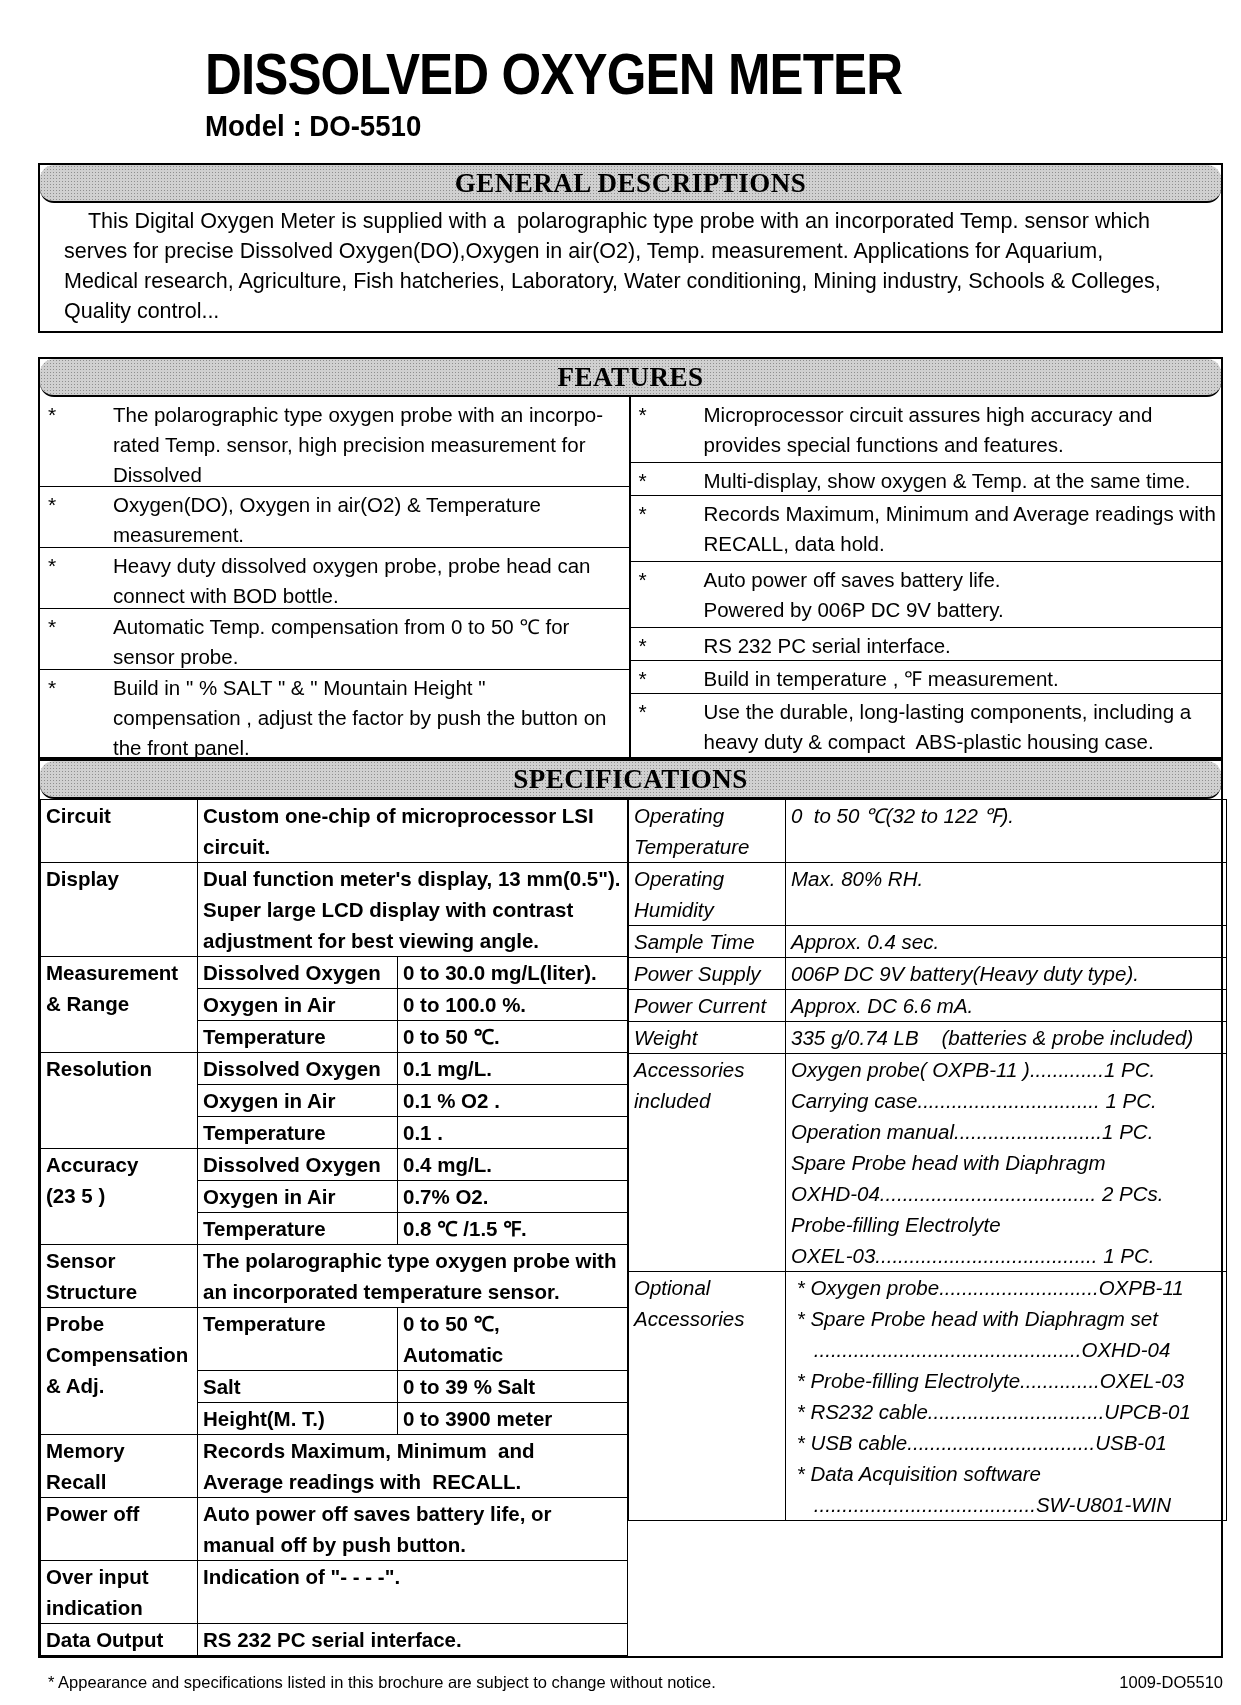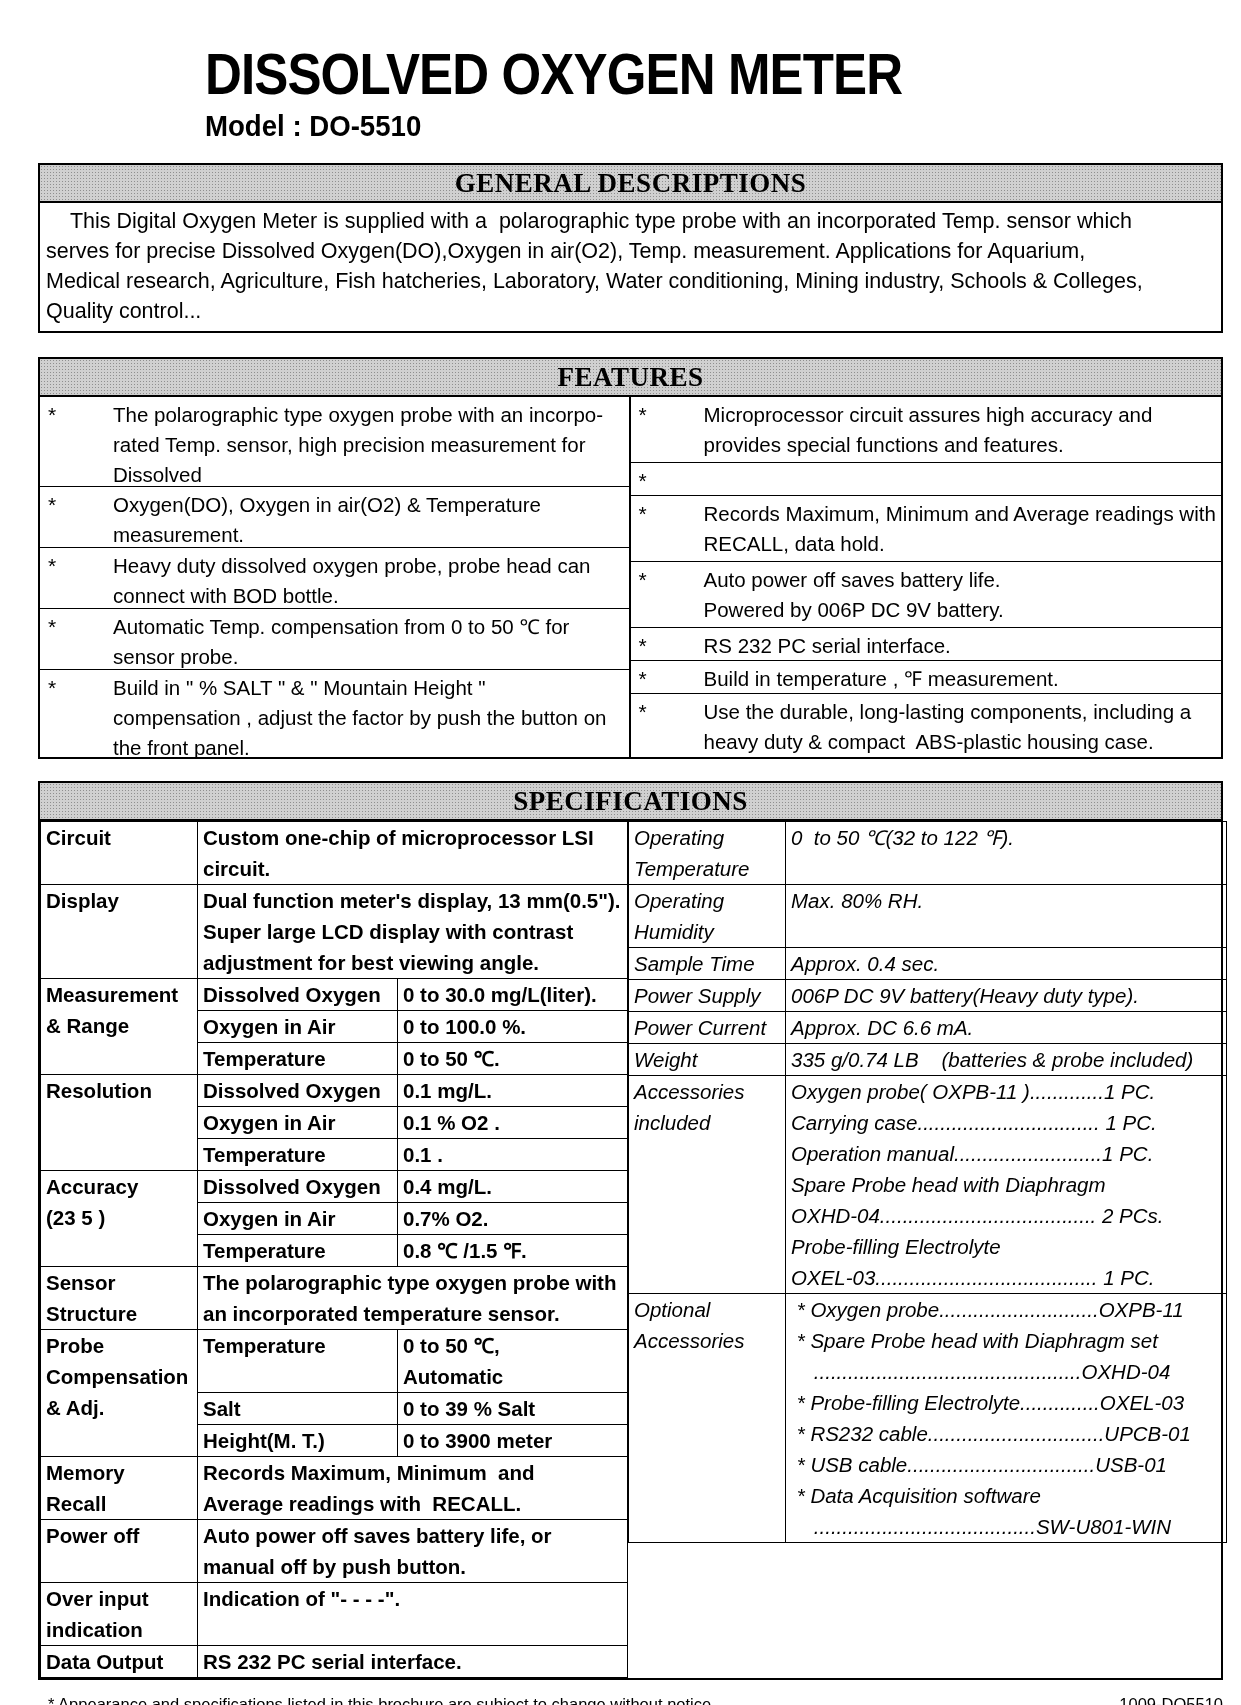--- a/index.html
+++ b/index.html
@@ -12,35 +12,35 @@
            transform:scaleX(0.92); transform-origin:left center; }
 
   .content { margin-left:38px; width:1185px; box-sizing:border-box; }
   .box { border:2px solid #000; box-sizing:border-box; }
 
   .bar { height:36px; line-height:36px; text-align:center;
          font-family:"Liberation Serif", serif; font-weight:bold; font-size:27px; letter-spacing:0.5px;
          border-bottom:2px solid #000;
          background-color:#d0d0d0;
          background-image:radial-gradient(#8f8f8f 0.7px, rgba(0,0,0,0) 0.8px);
-         background-size:3px 3px; }
+         background-size:3px 3px;border-radius:14px; }
 
   .gd { margin-top:20px; }
-  .gd-body { font-size:21.5px; line-height:30px; padding:3px 6px 5px 6px; white-space:pre-wrap; }
+  .gd-body { font-size:21.5px; line-height:30px; padding:3px 6px 5px 24px; white-space:pre-wrap; }
 
   .features { margin-top:24px; }
   .fcols { display:flex; }
   .fcol { width:50%; box-sizing:border-box; }
   .fleft { border-right:2px solid #000; }
   .frow { box-sizing:border-box; border-bottom:1px solid #000; display:flex; padding-top:3px; }
   .frow.last { border-bottom:none; }
   .fstar { flex:0 0 34px; width:34px; padding-left:8px; font-size:21px; line-height:30px; }
   .ftext { font-size:20.5px; line-height:30px; white-space:pre-wrap;margin-left:31px; }
 
-  .specs { margin-top:22px; }
+  .specs { }
   .scols { display:flex; align-items:flex-start; }
   table.spec { border-collapse:collapse; table-layout:fixed; }
   table.spec td { border:1px solid #000; vertical-align:top; padding:0 5px;
                   font-size:20.5px; line-height:31px; white-space:pre-wrap;
                   overflow:hidden; box-sizing:border-box; }
   td.mid { vertical-align:middle; }
   table.tleft { width:587px;font-weight:bold; }
   table.tright { width:598px;font-style:italic; }
 
   .footer { display:flex; justify-content:space-between; margin:14px 0 0 10px;
@@ -97,20 +97,21 @@
           </div>
         </div>
         <div class="fcol">
           <div class="frow" style="height:66px">
             <span class="fstar">*</span>
             <span class="ftext">Microprocessor circuit assures high accuracy and
 provides special functions and features.</span>
           </div>
           <div class="frow" style="height:33px">
             <span class="fstar">*</span>
+            <span class="ftext">Multi-display, show oxygen &amp; Temp. at the same time.</span>
           </div>
           <div class="frow" style="height:66px">
             <span class="fstar">*</span>
             <span class="ftext">Records Maximum, Minimum and Average readings with
 RECALL, data hold.</span>
           </div>
           <div class="frow" style="height:66px">
             <span class="fstar">*</span>
             <span class="ftext">Auto power off saves battery life.
 Powered by 006P DC 9V battery.</span>

